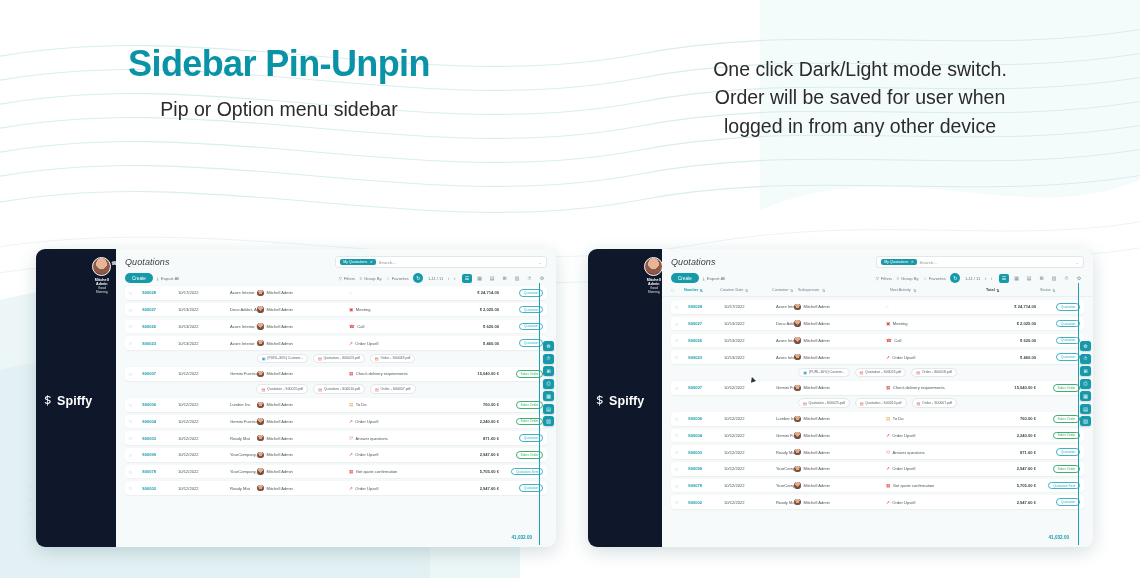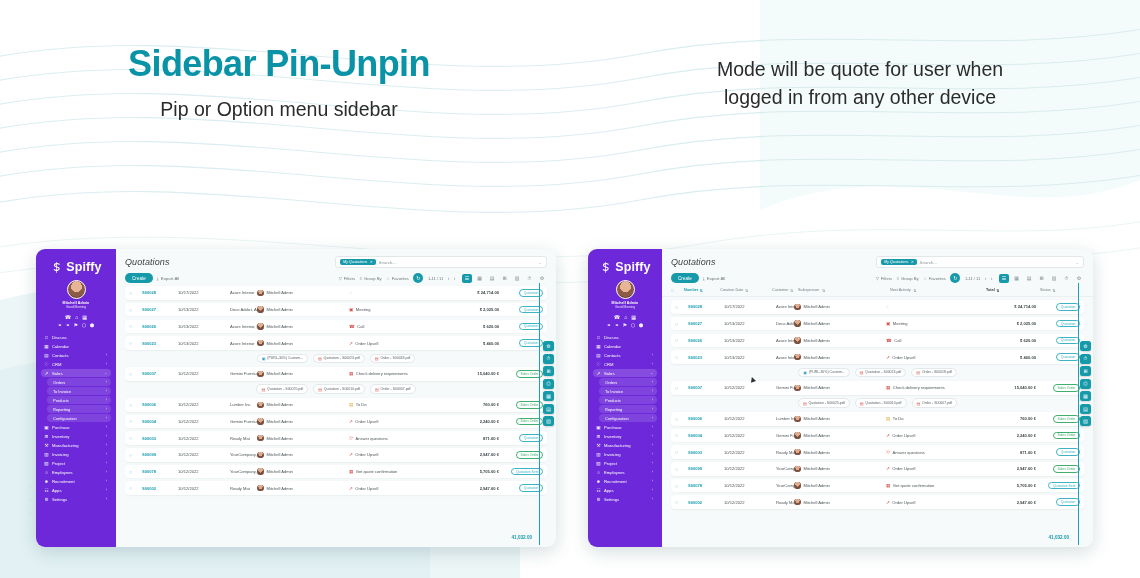--- a/index.html
+++ b/index.html
@@ -38,23 +38,23 @@
     border-radius: 9px;
     box-shadow: 0 5px 18px rgba(20,70,80,.18);
     overflow: hidden;
     display: flex;
   }
   #panel-left  { left: 36px;  top: 249px; width: 520px; height: 298px; }
   #panel-right { left: 588px; top: 249px; width: 505px; height: 298px; }
 
   
   .sidebar {
-    width: 80px; flex: 0 0 80px; background: #6d28d9;
+    width: 80px; flex: 0 0 80px; background: #0f172a;
     color: #fff; padding: 8px 5px 0 5px;
-    display: flex; flex-direction: column;
+    display: flex; flex-direction: row;
   }
   #panel-right .sidebar { width: 74px; flex-basis: 74px; }
   .brand { display: flex; align-items: center; justify-content: center; gap: 3px; padding: 3px 0 6px; }
   .brand-mark { width: 13px; height: 13px; }
   .brand-name { font-size: 12.5px; font-weight: bold; letter-spacing: .1px; }
   .avatar-wrap { text-align: center; padding-bottom: 2px; }
   .avatar {
     width: 19px; height: 19px; border-radius: 50%;
     background: radial-gradient(circle at 50% 34%, #e8b496 0 38%, #8c5a46 39% 70%, #6d4436 71%);
     border: 1.4px solid #fff; margin: 0 auto; display: block;
@@ -211,21 +211,22 @@
 
 <div class="headings">
   <div class="head-col left">
     <div class="head-title">Sidebar Pin-Unpin</div>
     <div class="head-sub">
       <div>Pip or Option menu sidebar</div>
     </div>
   </div>
   <div class="head-col right">
     <div class="head-sub">
-      <div>Mode will be quote for user when</div>
+      <div>One click Dark/Light mode switch.</div>
+      <div>Order will be saved for user when</div>
       <div>logged in from any other device</div>
     </div>
   </div>
 </div>
 
 <div class="panel" id="panel-left">
     <div class="sidebar">
       <div class="brand">
         <svg class="brand-mark" viewBox="0 0 24 24">
           <path d="M17 6c-3-2-9-2-9 2s9 2 9 6-6 4-9 2" fill="none" stroke="#fff" stroke-width="2.1" stroke-linecap="round"></path>

